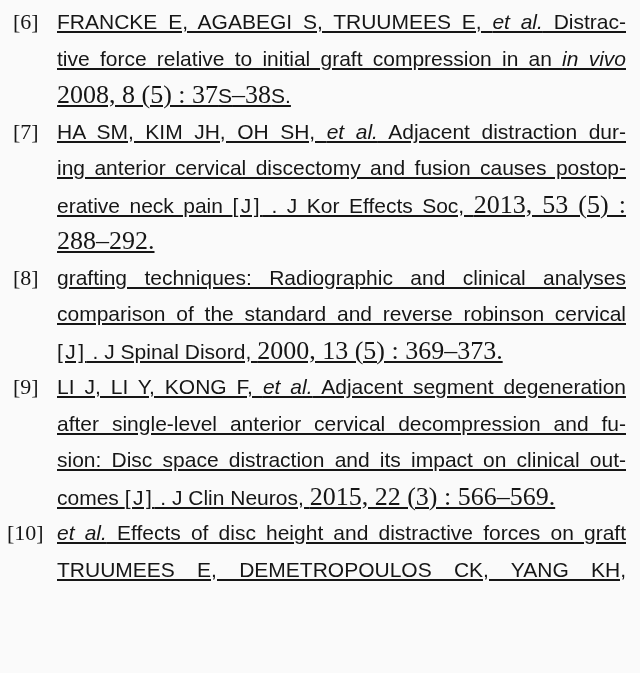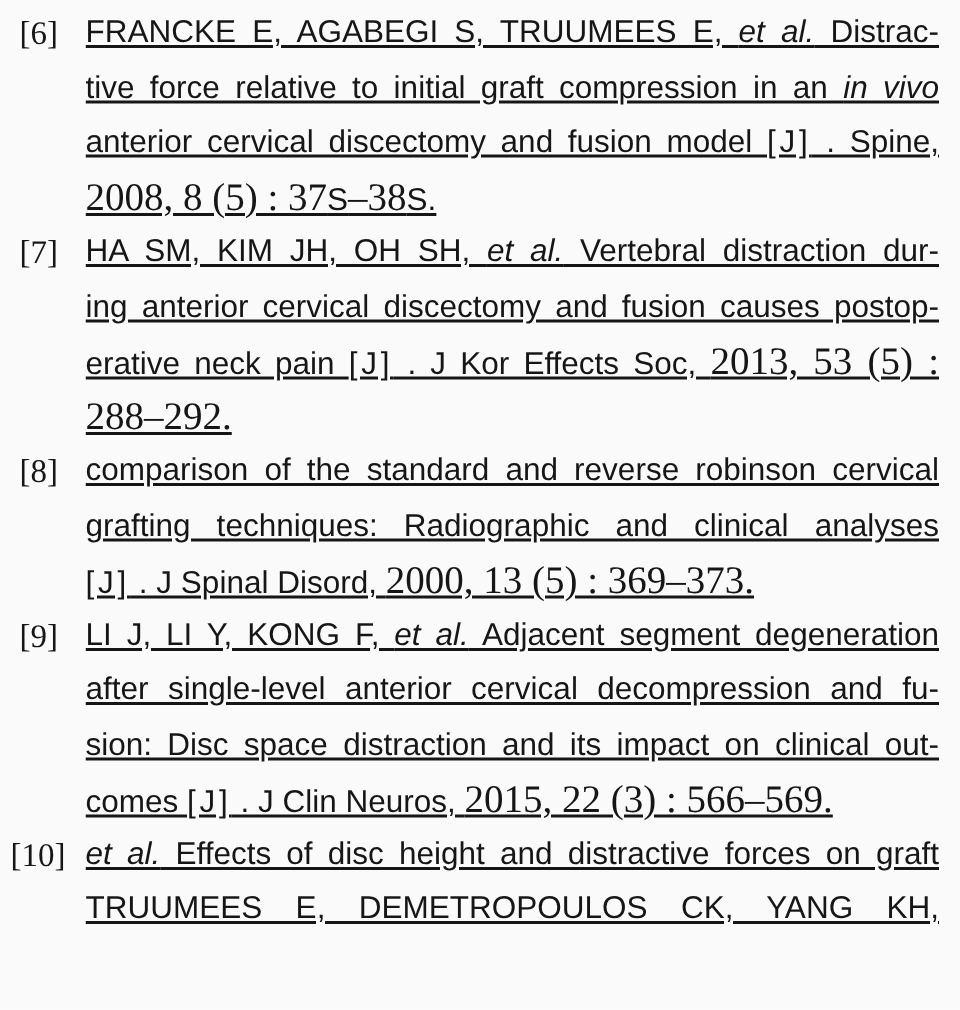--- a/index.html
+++ b/index.html
@@ -66,38 +66,37 @@
 </head>
 <body>
 
 <div class="page" style="background: rgb(250, 250, 250); color: rgb(22, 22, 22);">
   <div class="refs">
       <div class="ref">
         <span class="refnum">[6]</span>
         <div class="textcol">
           <div class="line"><span class="seg-n">FRANCKE E, AGABEGI S, TRUUMEES E, </span><span class="seg-i">et al.</span><span class="seg-n"> Distrac-</span></div>
           <div class="line"><span class="seg-n">tive force relative to initial graft compression in an </span><span class="seg-i">in vivo</span></div>
-          <div class="line"><span class="seg-n">anterior cervical discectomy and fusion model </span><span class="seg-b">[J]</span><span class="seg-n"> . Spine,</span></div>
           <div class="line last"><span class="seg-d">2008, 8 (5) : 37</span><span class="seg-n">S</span><span class="seg-d">–38</span><span class="seg-n">S.</span></div>
         </div>
       </div>
       <div class="ref">
         <span class="refnum">[7]</span>
         <div class="textcol">
-          <div class="line"><span class="seg-n">HA SM, KIM JH, OH SH, </span><span class="seg-i">et al.</span><span class="seg-n"> Vertebral distraction dur-</span></div>
+          <div class="line"><span class="seg-n">HA SM, KIM JH, OH SH, </span><span class="seg-i">et al.</span><span class="seg-n"> Adjacent distraction dur-</span></div>
           <div class="line"><span class="seg-n">ing anterior cervical discectomy and fusion causes postop-</span></div>
           <div class="line"><span class="seg-n">erative neck pain </span><span class="seg-b">[J]</span><span class="seg-n"> . J Kor Effects Soc, </span><span class="seg-d">2013, 53 (5) :</span></div>
           <div class="line last"><span class="seg-d">288–292.</span></div>
         </div>
       </div>
       <div class="ref">
         <span class="refnum">[8]</span>
         <div class="textcol">
+          <div class="line"><span class="seg-n">grafting techniques: Radiographic and clinical analyses</span></div>
           <div class="line"><span class="seg-n">comparison of the standard and reverse robinson cervical</span></div>
-          <div class="line"><span class="seg-n">grafting techniques: Radiographic and clinical analyses</span></div>
           <div class="line last"><span class="seg-b">[J]</span><span class="seg-n"> . J Spinal Disord, </span><span class="seg-d">2000, 13 (5) : 369–373.</span></div>
         </div>
       </div>
       <div class="ref">
         <span class="refnum">[9]</span>
         <div class="textcol">
           <div class="line"><span class="seg-n">LI J, LI Y, KONG F, </span><span class="seg-i">et al.</span><span class="seg-n"> Adjacent segment degeneration</span></div>
           <div class="line"><span class="seg-n">after single-level anterior cervical decompression and fu-</span></div>
           <div class="line"><span class="seg-n">sion: Disc space distraction and its impact on clinical out-</span></div>
           <div class="line last"><span class="seg-n">comes </span><span class="seg-b">[J]</span><span class="seg-n"> . J Clin Neuros, </span><span class="seg-d">2015, 22 (3) : 566–569.</span></div>

